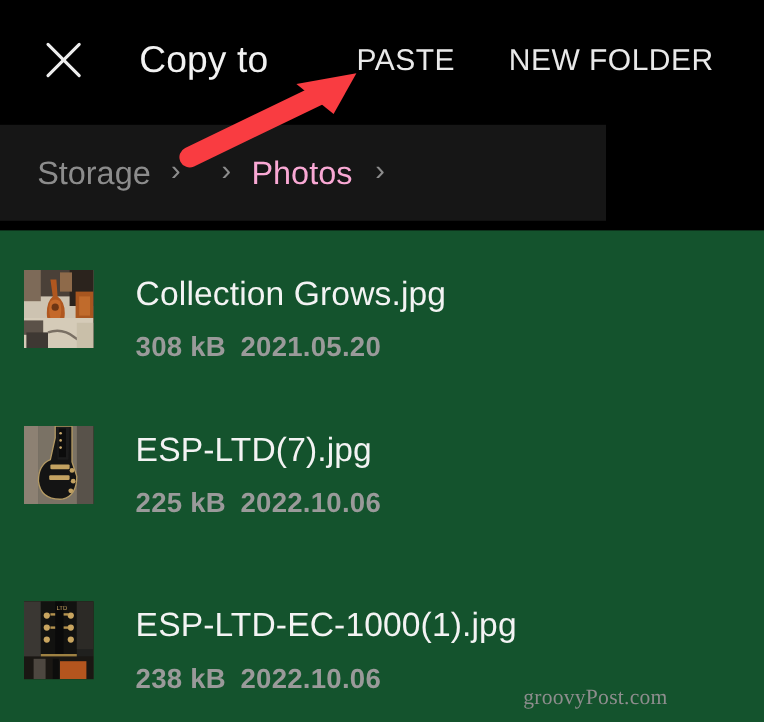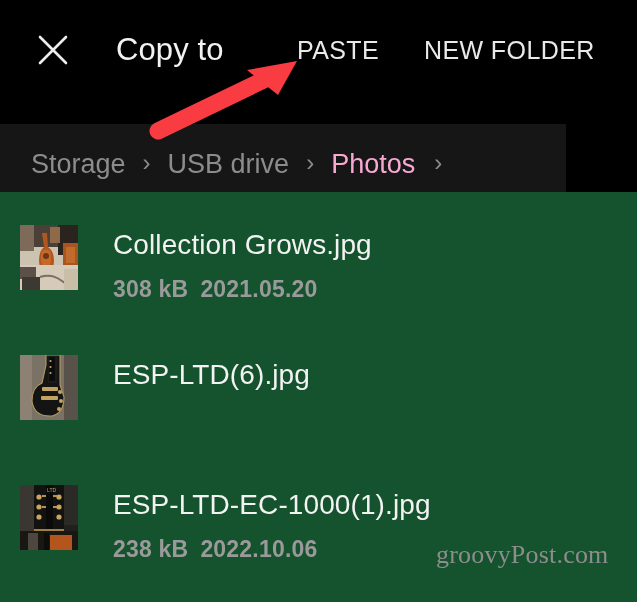--- a/index.html
+++ b/index.html
@@ -61,22 +61,22 @@
     letter-spacing: 0.4px;
     white-space: nowrap;
     cursor: pointer;
   }
   #paste-btn  { left: 297px; }
   #newfolder-btn { left: 424px; }
 
   
   #breadcrumb {
     position: absolute;
-    left: 0; top: 124px;
-    width: 566px;
+    left: 0; top: 104px;
+    width: 505px;
     height: 80px;
     background: #161616;
     display: flex;
     align-items: center;
     padding-left: 31px;
     box-sizing: border-box;
   }
   .crumb {
     font-size: 27px;
     font-weight: 400;
@@ -134,23 +134,23 @@
     font-weight: 700;
     color: #9a9a9a;
     white-space: nowrap;
     letter-spacing: 0.2px;
   }
   .file-meta .gap { display: inline-block; width: 12px; }
 
   
   #watermark {
     position: absolute;
-    left: 436px; top: 540px;
+    left: 436px; top: 571px;
     font-family: "Liberation Serif", serif;
-    font-size: 26px;
+    font-size: 18px;
     color: #8d8d8d;
     white-space: nowrap;
     letter-spacing: 0.2px;
   }
 
   
   #arrow {
     position: absolute;
     left: 0; top: 0;
     width: 637px; height: 602px;
@@ -176,21 +176,20 @@
     <div id="title">Copy to</div>
 
     <div class="action-btn" id="newfolder-btn">NEW FOLDER</div>
 
     <div class="action-btn" id="paste-btn">PASTE</div>
   </div>
 
   <div id="breadcrumb">
     <span class="crumb inactive">Storage</span>
     <span class="crumb-sep">›</span>
-    <span class="crumb inactive">USB drive</span>
     <span class="crumb-sep">›</span>
     <span class="crumb active">Photos</span>
     <span class="crumb-sep last">›</span>
   </div>
 
   <div id="filelist">
 
     <div class="file-row" style="top:0px;">
       <div class="thumb">
         <svg width="58" height="65" viewBox="0 0 58 65">
@@ -231,24 +230,27 @@
           <circle cx="30.5" cy="12" r="1.1" fill="#c9a86a"></circle>
           <circle cx="30.5" cy="18" r="1.1" fill="#c9a86a"></circle>
           <rect x="22" y="32" width="16" height="4" rx="1" fill="#c3a261"></rect>
           <rect x="21" y="41" width="17" height="4" rx="1" fill="#c3a261"></rect>
           <circle cx="40" cy="37" r="2" fill="#c3a261"></circle>
           <circle cx="41" cy="46" r="2" fill="#c3a261"></circle>
           <circle cx="39" cy="54" r="2" fill="#c3a261"></circle>
           <path d="M26 0 L40 0 L40 30 L44 42 Q44 58 32 61 Q14 62 12 46 Q12 32 22 28 L26 10 Z" fill="none" stroke="#b49a63" stroke-width="1.1"></path>
         </svg>
       </div>
-      <div class="file-name">ESP-LTD(6).jpg</div>
-    </div>
-
-    <div class="file-row" style="top:260px;">
+      <div class="file-name">ESP-LTD(7).jpg</div>
+      <div class="file-meta">
+        <span>225 kB</span><span class="gap"></span><span>2022.10.06</span>
+      </div>
+    </div>
+
+    <div class="file-row" style="top:276px;">
       <div class="thumb">
         <svg width="58" height="65" viewBox="0 0 58 65">
           <rect width="58" height="65" fill="#20201e"></rect>
           <rect x="0" y="0" width="14" height="65" fill="#3a3733"></rect>
           <rect x="14" y="0" width="30" height="46" fill="#121210"></rect>
           <rect x="44" y="0" width="14" height="40" fill="#2c2a26"></rect>
           <rect x="26" y="0" width="7" height="46" fill="#0a0a0a"></rect>
           <text x="27" y="7" font-family="Liberation Sans, sans-serif" font-size="5" fill="#c7a462">LTD</text>
           <circle cx="19" cy="12" r="2.6" fill="#c9a55f"></circle>
           <circle cx="19" cy="22" r="2.6" fill="#c9a55f"></circle>

